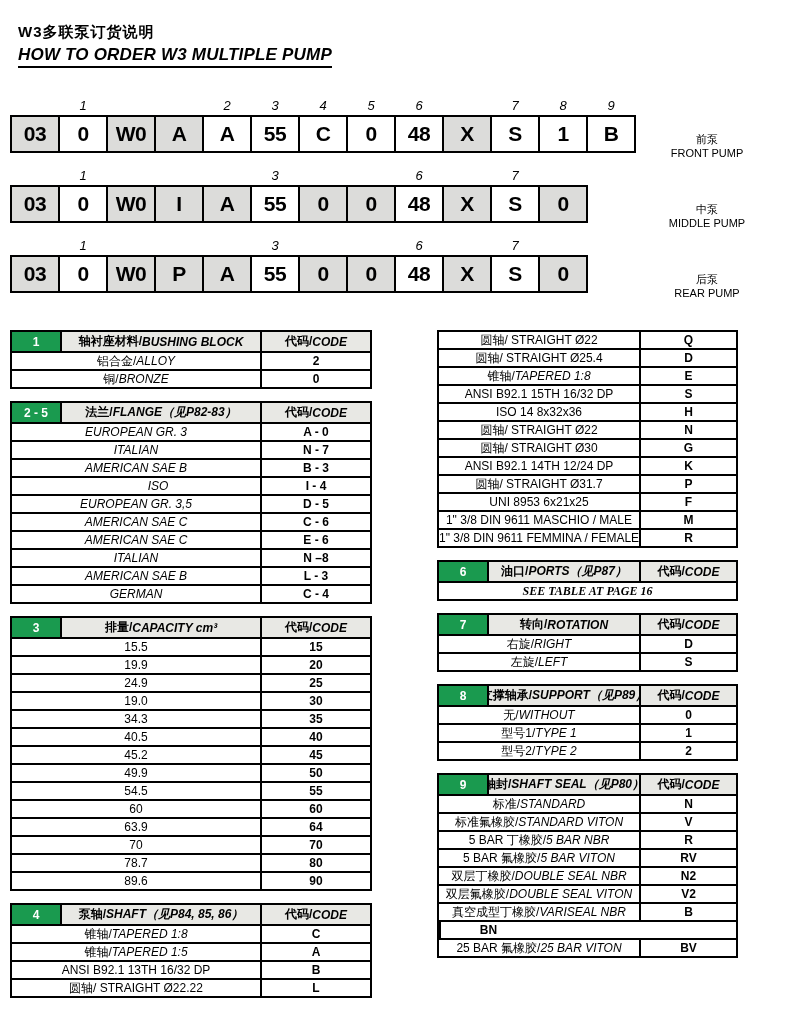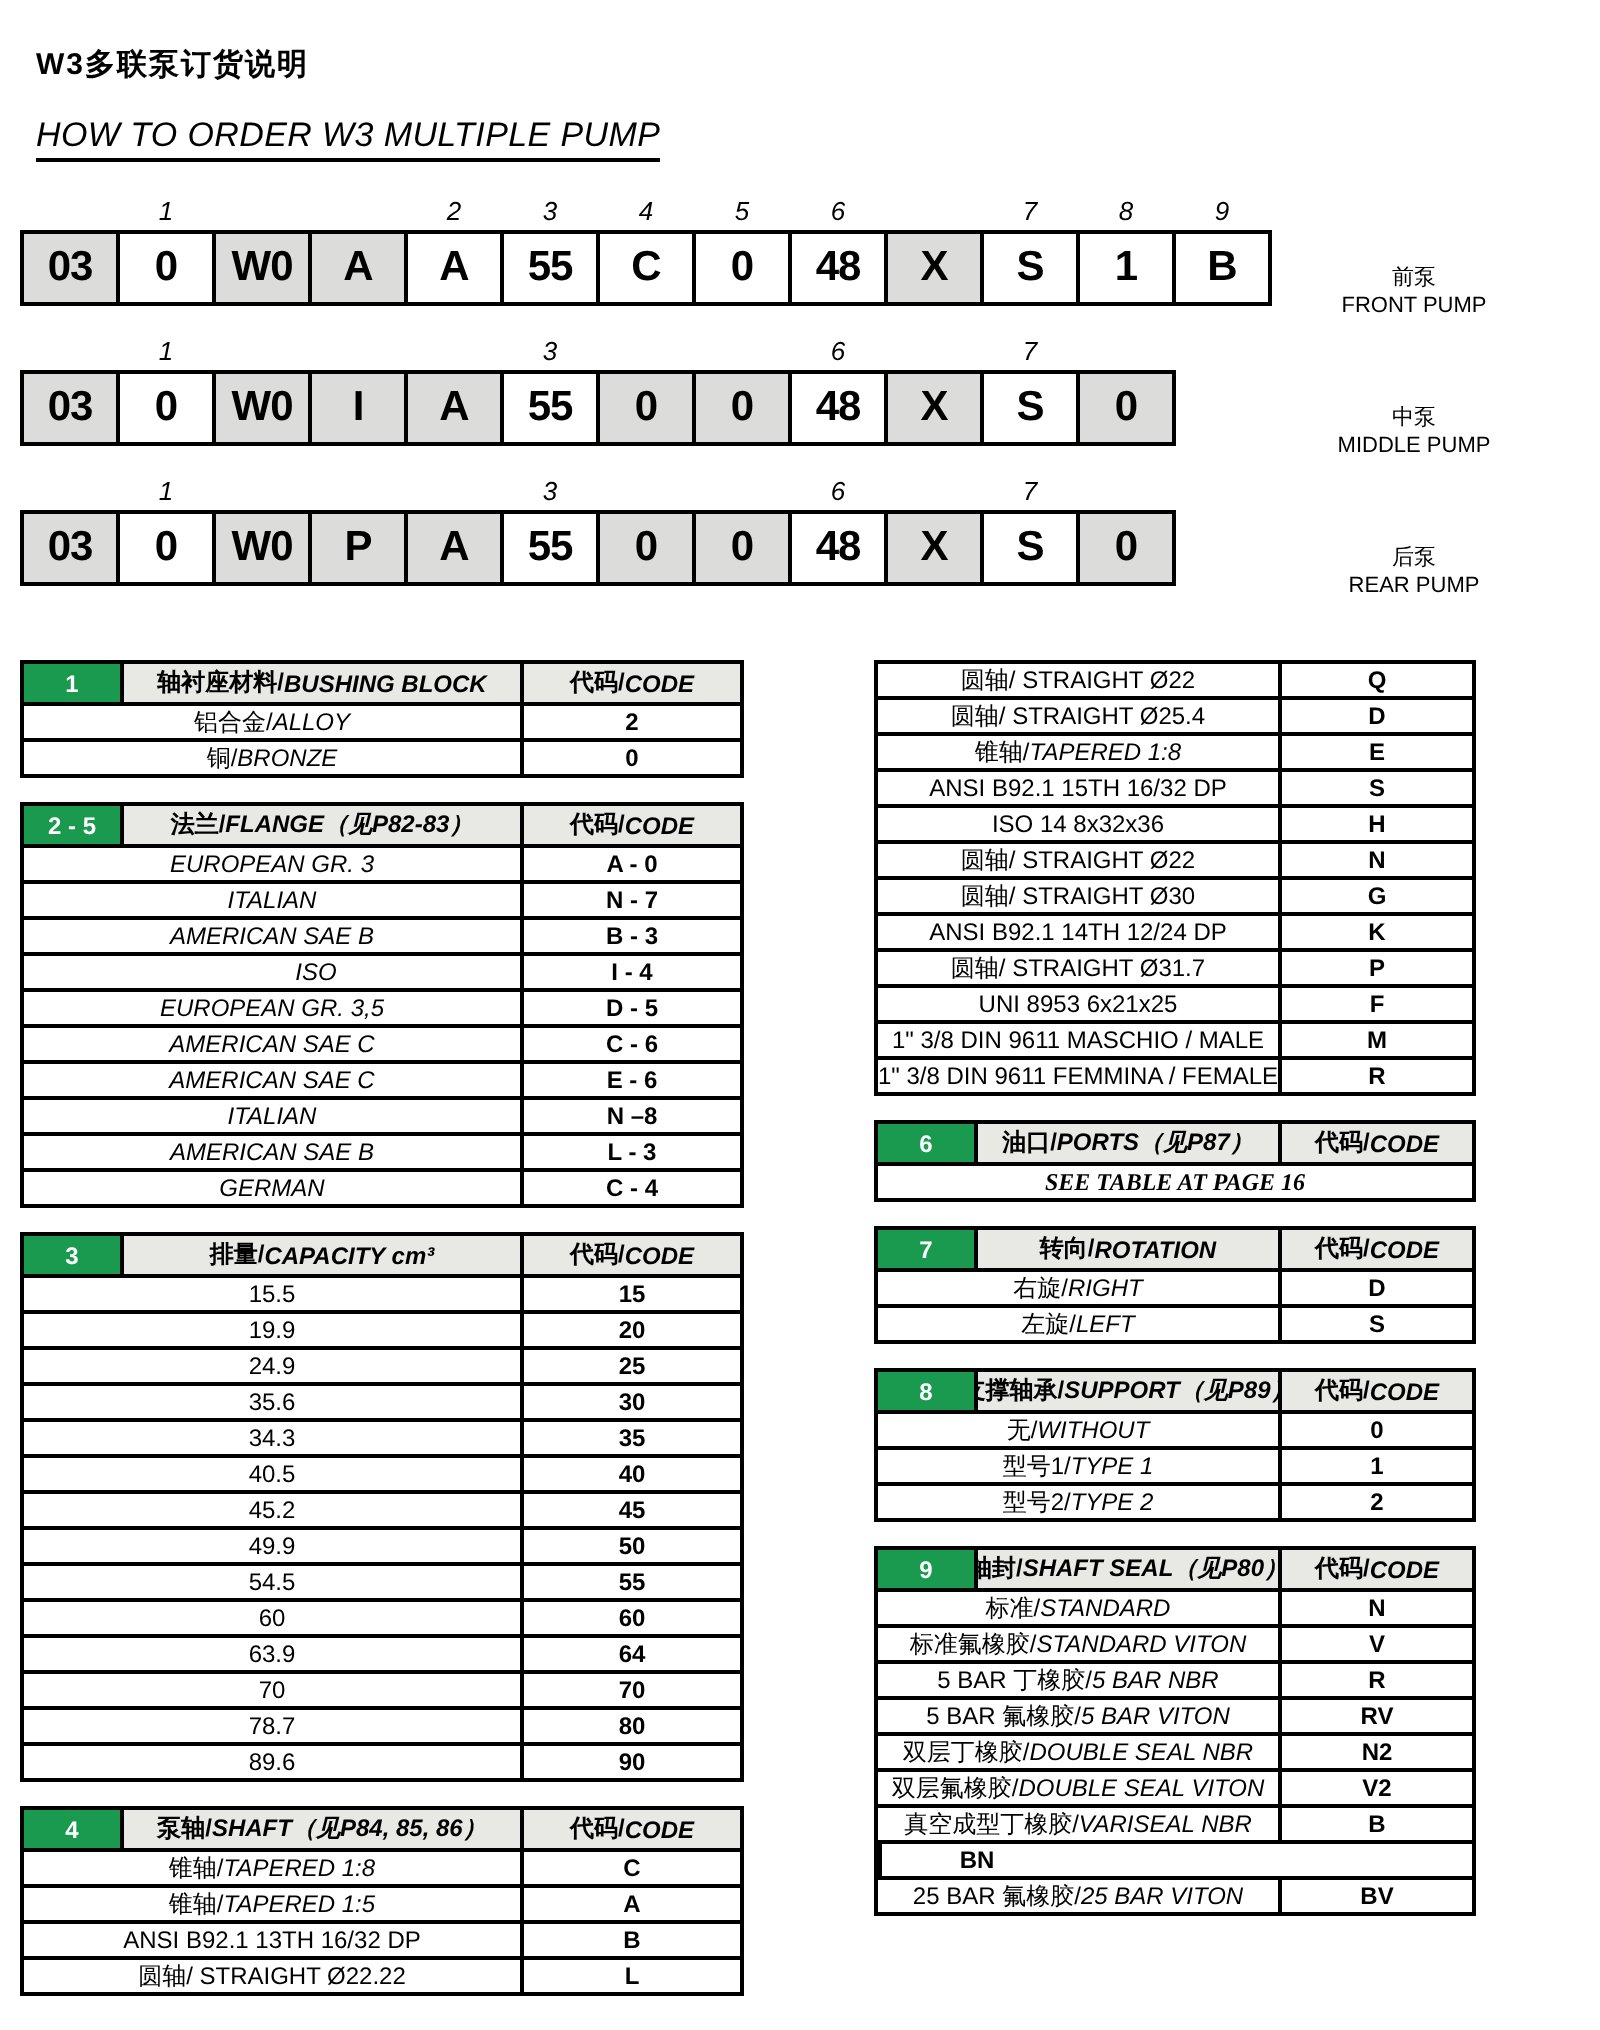--- a/index.html
+++ b/index.html
@@ -9,22 +9,22 @@
   }
   html,body{margin:0;padding:0;}
   body{
     width:800px;height:1015px;background:#ffffff;color:#000;
     font-family:"Liberation Sans","DejaVu Sans",sans-serif;
     position:relative;overflow:hidden;
   }
   
   .title-block{position:absolute;left:18px;top:23px;}
   .title-zh{font-size:15px;font-weight:700;letter-spacing:1px;}
-  .title-en{font-size:17px;font-weight:400;font-style:italic;display:inline-block;
-            border-bottom:2.5px solid #000;padding-bottom:1px;margin-top:16px;letter-spacing:.2px;}
+  .title-en{font-size:17px;font-weight:700;font-style:italic;display:inline-block;
+            border-bottom:2.5px solid #000;padding-bottom:1px;margin-top:3px;letter-spacing:.2px;}
   
   .pump-row{position:absolute;left:10px;width:780px;}
   .cells{display:flex;}
   .cellcol{width:50px;margin-left:-2px;flex:none;}
   .cellcol:first-child{margin-left:0;}
   .posnum{display:block;height:17px;line-height:15px;text-align:center;
           font-style:italic;font-size:13px;}
   .box{height:38px;box-sizing:border-box;border:2.5px solid #000;background:#fff;
        display:flex;align-items:center;justify-content:center;
        font-size:21px;font-weight:700;letter-spacing:-.5px;}
@@ -312,21 +312,21 @@
         </div>
         <div class="trow">
           <div class="tdesc">19.9</div>
           <div class="tcode tcodeval">20</div>
         </div>
         <div class="trow">
           <div class="tdesc">24.9</div>
           <div class="tcode tcodeval">25</div>
         </div>
         <div class="trow">
-          <div class="tdesc">35.6</div>
+          <div class="tdesc">19.0</div>
           <div class="tcode tcodeval">30</div>
         </div>
         <div class="trow">
           <div class="tdesc">34.3</div>
           <div class="tcode tcodeval">35</div>
         </div>
         <div class="trow">
           <div class="tdesc">40.5</div>
           <div class="tcode tcodeval">40</div>
         </div>

